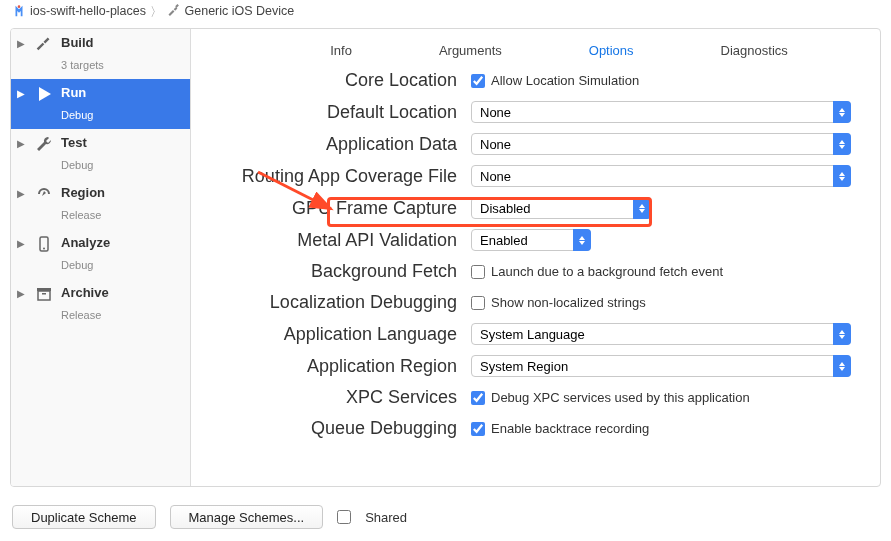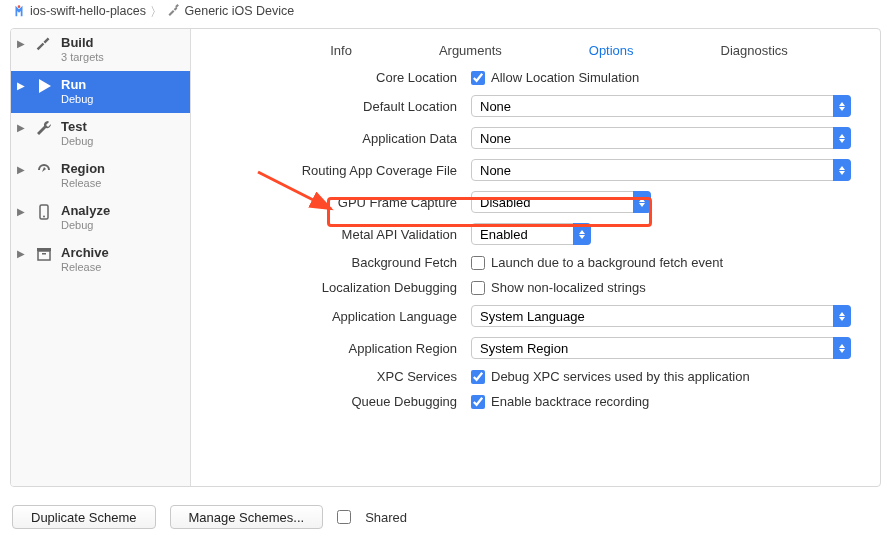--- a/index.html
+++ b/index.html
@@ -7,29 +7,29 @@
 .breadcrumb { display: flex; align-items: flex-start; gap: 4px; padding: 4px 12px 6px; font-size: 12.5px; color: #444;}
 .bc-icon { width:14px; height:14px; display:inline-block;}
 .bc-sep { color:#999; }
 .main { position: absolute; top: 28px; left: 10px; right: 10px; bottom: 54px; border: 1px solid #D8D8D8; border-radius: 4px; display:flex; overflow:hidden; background:#fff;}
 .sidebar { width: 180px; border-right:1px solid #DCDCDC; background:#F9F9F9; }
 .side-item { display:flex; align-items:flex-start; gap:6px; padding:6px 8px 6px 6px; cursor:pointer; border-bottom: none; }
 .side-item .twisty { width:10px; font-size:10px; color:#7a7a7a; padding-top:3px; }
 .side-item .icn { width:22px; display:flex; justify-content:center; color:#555; }
 .side-item .txt { display:flex; flex-direction:column; line-height:1.25; }
 .side-item .title { font-weight:600; font-size:13px; color:#333;}
-.side-item .sub { font-size:11px; color:#8a8a8a; }
+.side-item .sub { font-size:11px; color:#8a8a8a;margin-top:8px; }
 .side-item.selected { background:#3979E8; color:#fff;}
 .side-item.selected .title,.side-item.selected .sub,.side-item.selected .twisty,.side-item.selected .icn{color:#fff;}
 .content { flex:1; position:relative; padding: 8px 20px 16px; overflow:auto;}
 .tabs { display:flex; gap:40px; justify-content:center; padding:6px 0 12px; font-size:13px;}
 .tabs .tab { color:#444; cursor:pointer;margin-left:47px;}
 .tabs .tab.active { color:#1676E6;}
 .row { display:flex; align-items:center; margin-bottom: 10px; }
-.row .label { width: 260px; text-align:right; padding-right: 14px; color:#333; font-size:13px;}
+.row .label { width: 260px; text-align:right; padding-right: 14px; color:#333; font-size:18px;}
 .row .control { flex:1; display:flex; align-items:center; gap:6px;}
 select.select { appearance:none; -webkit-appearance:none; height:22px; border:1px solid #C9C9C9; border-radius:4px; background:#fff; padding: 2px 22px 2px 8px; font-size:13px; position:relative;}
 .sel-wrap { position:relative; display:inline-block;}
 .sel-wrap .caret { position:absolute; right:0; top:0; bottom:0; width:18px; background:#3E84F5; border-radius: 0 4px 4px 0; display:flex; flex-direction:column; justify-content:center; align-items:center; pointer-events:none;}
 .sel-wrap .caret::before{content:"";border-left:3.5px solid transparent;border-right:3.5px solid transparent;border-bottom:4px solid #fff; margin-bottom:1px;}
 .sel-wrap .caret::after{content:"";border-left:3.5px solid transparent;border-right:3.5px solid transparent;border-top:4px solid #fff;}
 .wide { width: 380px; }
 .mid { width: 180px; }
 input[type=checkbox]{ width:14px; height:14px; accent-color:#3E84F5;}
 .chklabel { font-size:13px; color:#333;}

